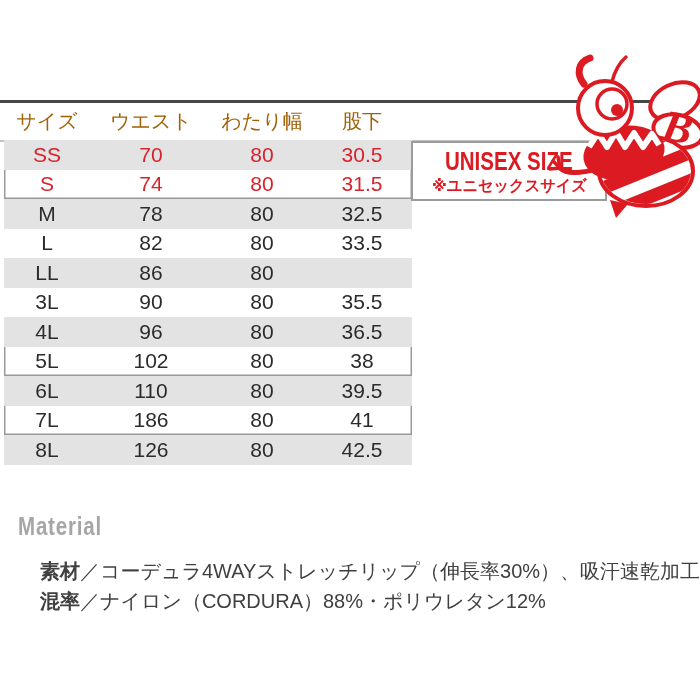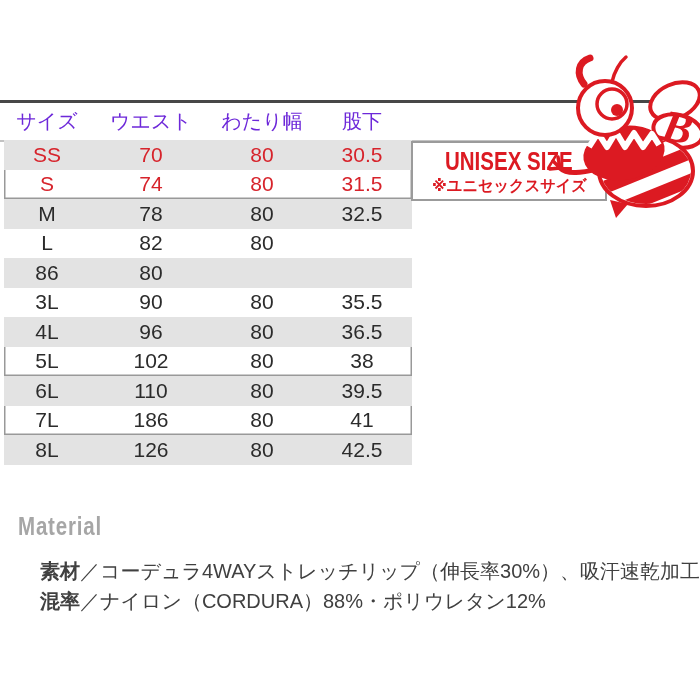--- a/index.html
+++ b/index.html
@@ -12,21 +12,21 @@
   .abs{position:absolute;}
 
   
   #top-rule{left:0;top:100px;width:658px;height:3px;background:#474747;}
   #header-rule{left:0;top:140px;width:658px;height:2px;background:#c2c2c2;}
 
   
   #size-table{left:4px;top:102px;width:408px;}
   .t-head{
     display:grid;grid-template-columns:86px 122px 100px 100px;
-    height:38px;align-items:center;font-size:20px;color:#6d28d9;
+    height:38px;align-items:center;font-size:20px;color:#a16207;
   }
   .t-head div{text-align:center;}
   .t-row{
     display:grid;grid-template-columns:86px 122px 100px 100px;
     height:29.5px;align-items:center;font-size:21px;text-align:center;
     color:#2b2b2b;
   }
   .t-row.shaded{background:#e3e3e3;}
   .t-row.hl{color:#d7232b;}
   .row-group.bordered{box-shadow:inset 0 0 0 1.5px #999999;}
@@ -93,22 +93,24 @@
         <div class="t-row shaded">
     <div>M</div>
     <div>78</div>
     <div>80</div>
     <div>32.5</div>
   </div>
         <div class="t-row">
     <div>L</div>
     <div>82</div>
     <div>80</div>
-  </div>
-        <div class="t-row shaded">
+    <div>33.5</div>
+  </div>
+        <div class="t-row shaded">
+    <div>LL</div>
     <div>86</div>
     <div>80</div>
   </div>
         <div class="t-row">
     <div>3L</div>
     <div>90</div>
     <div>80</div>
     <div>35.5</div>
   </div>
       </div>

